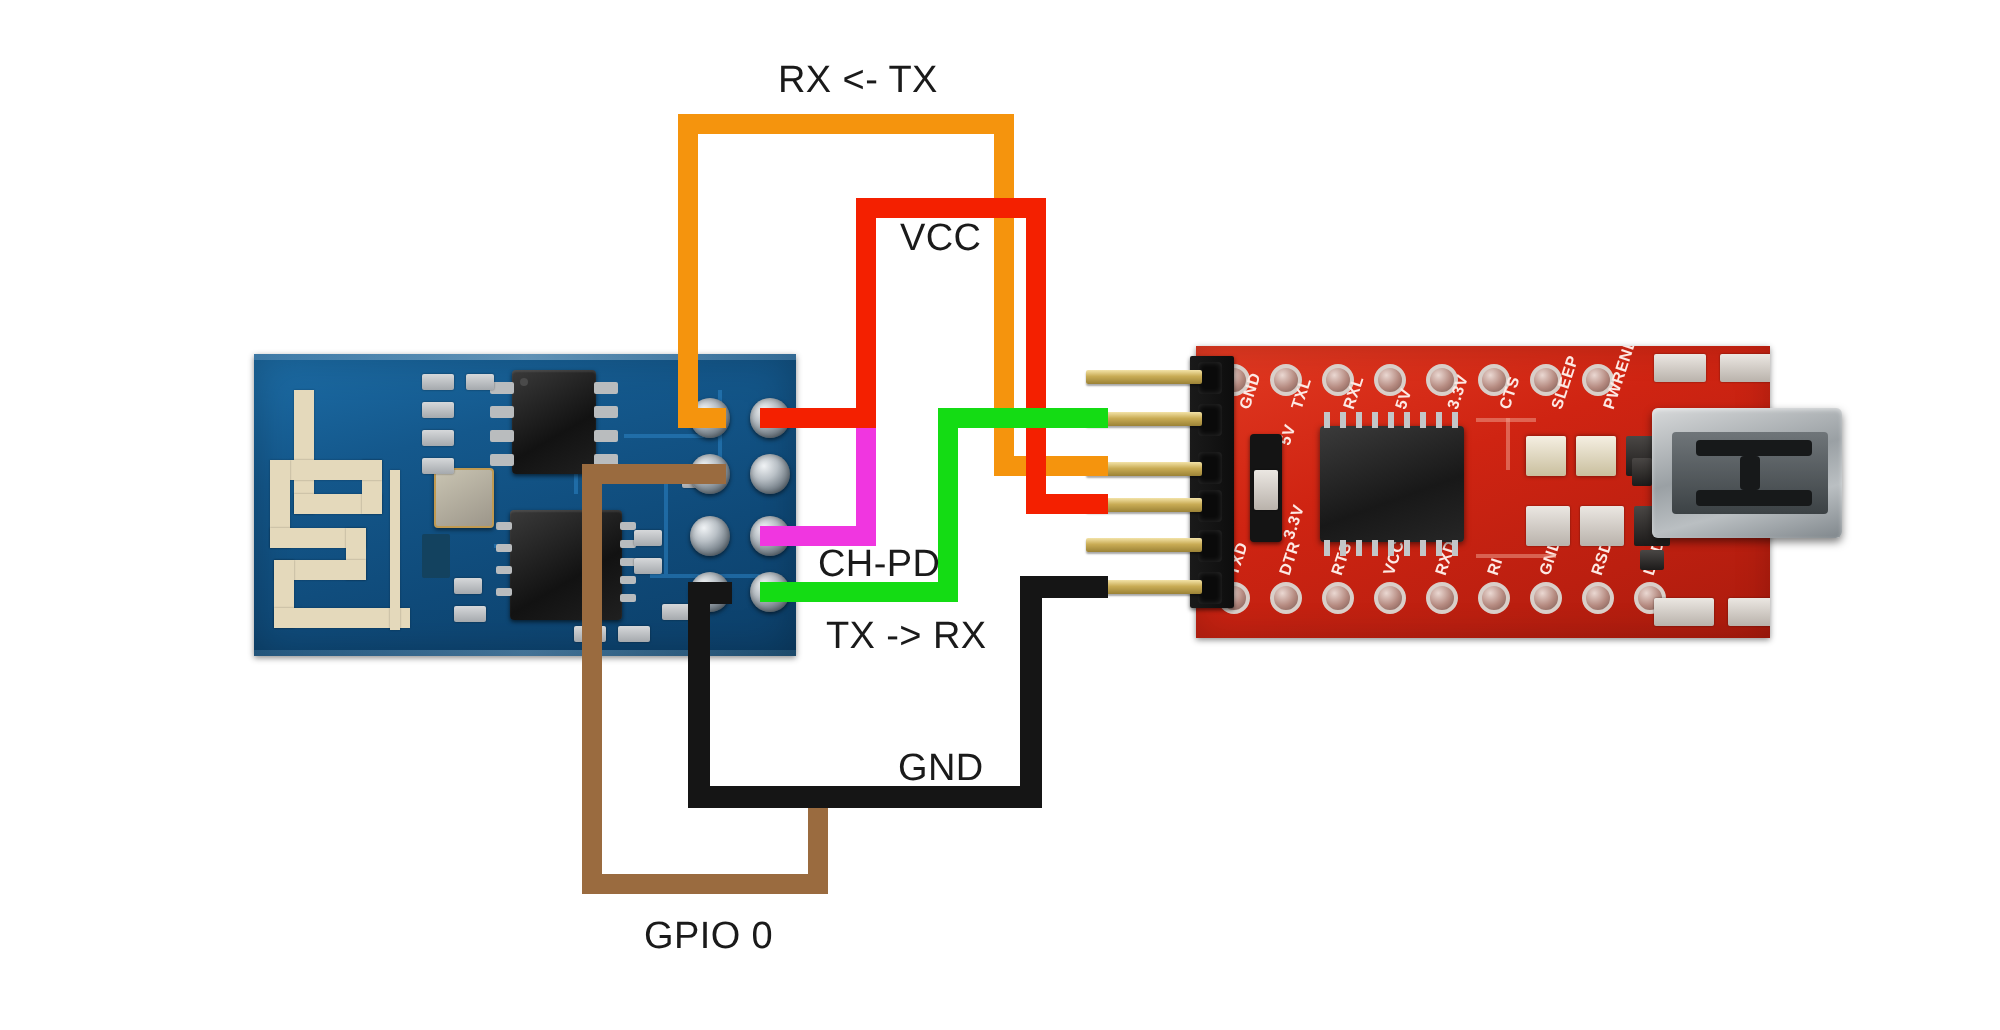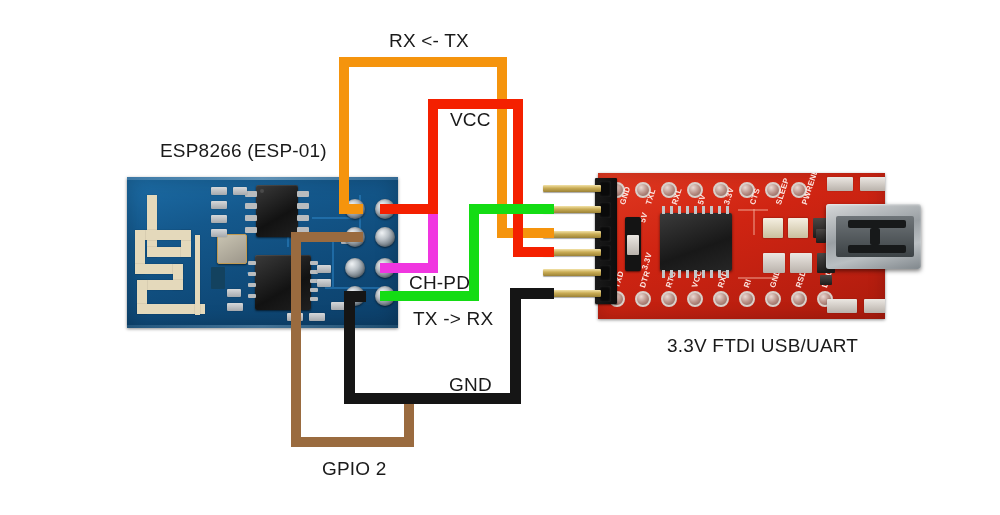--- a/index.html
+++ b/index.html
@@ -285,23 +285,21 @@
   <div class="w" style="left:380px;top:204px;width:58px;height:10px;background:#f42000;"></div>
   <div class="w" style="left:428px;top:99px;width:10px;height:115px;background:#f42000;"></div>
   <div class="w" style="left:428px;top:99px;width:95px;height:10px;background:#f42000;"></div>
   <div class="w" style="left:513px;top:99px;width:10px;height:148px;background:#f42000;"></div>
   <div class="w" style="left:513px;top:247px;width:41px;height:10px;background:#f42000;"></div>
 
   <div class="w" style="left:380px;top:291px;width:98px;height:10px;background:#14dc14;"></div>
   <div class="w" style="left:469px;top:204px;width:10px;height:97px;background:#14dc14;"></div>
   <div class="w" style="left:469px;top:204px;width:85px;height:10px;background:#14dc14;"></div>
 
-  <div class="lbl" style="left:160px;top:140px;">ESP8266 (ESP-01)</div>
-  <div class="lbl" style="left:667px;top:335px;">3.3V FTDI USB/UART</div>
 
   <div class="lbl" style="left:389px;top:30px;">RX &lt;- TX</div>
   <div class="lbl" style="left:450px;top:109px;">VCC</div>
   <div class="lbl" style="left:409px;top:272px;">CH-PD</div>
   <div class="lbl" style="left:413px;top:308px;">TX -&gt; RX</div>
   <div class="lbl" style="left:449px;top:374px;">GND</div>
-  <div class="lbl" style="left:322px;top:458px;">GPIO 2</div>
+  <div class="lbl" style="left:322px;top:458px;">GPIO 0</div>
 
 </div>
 
 </body></html>

